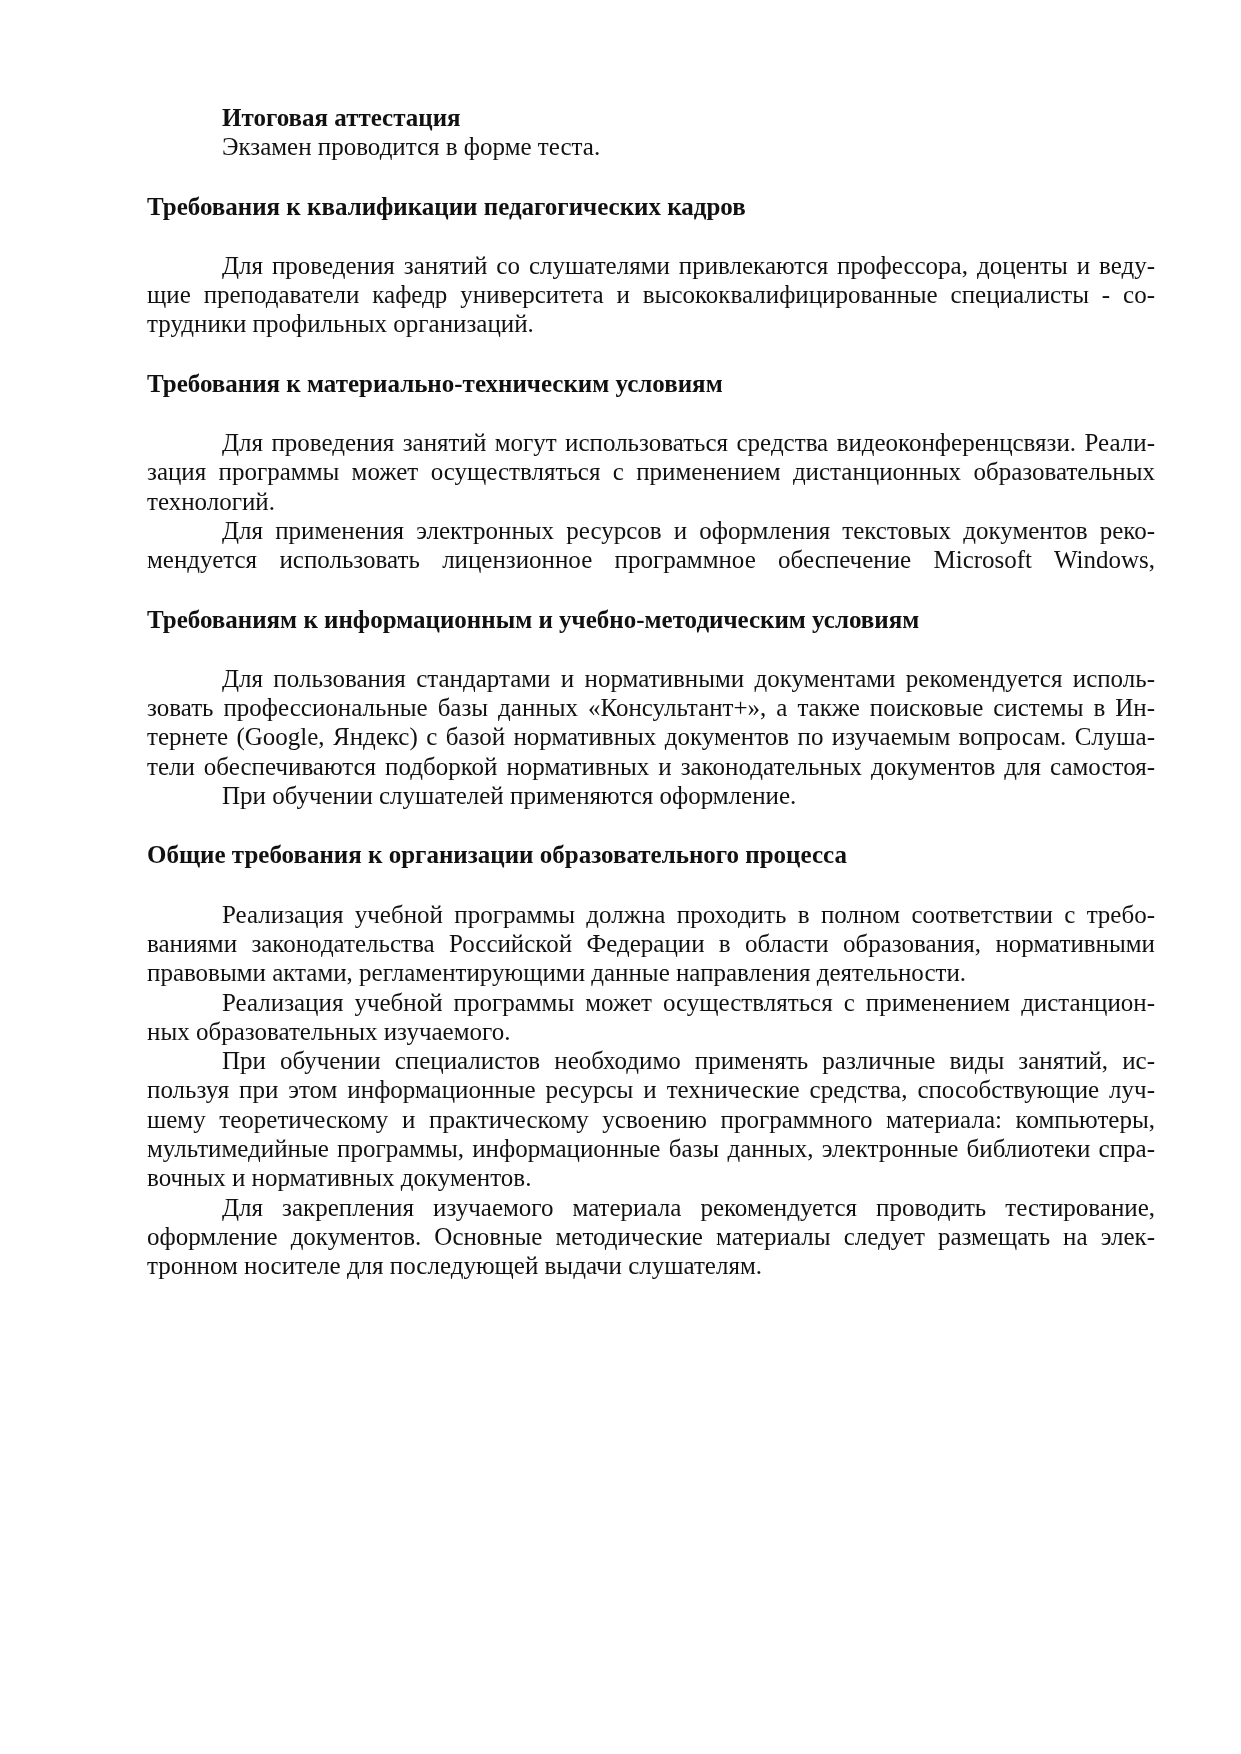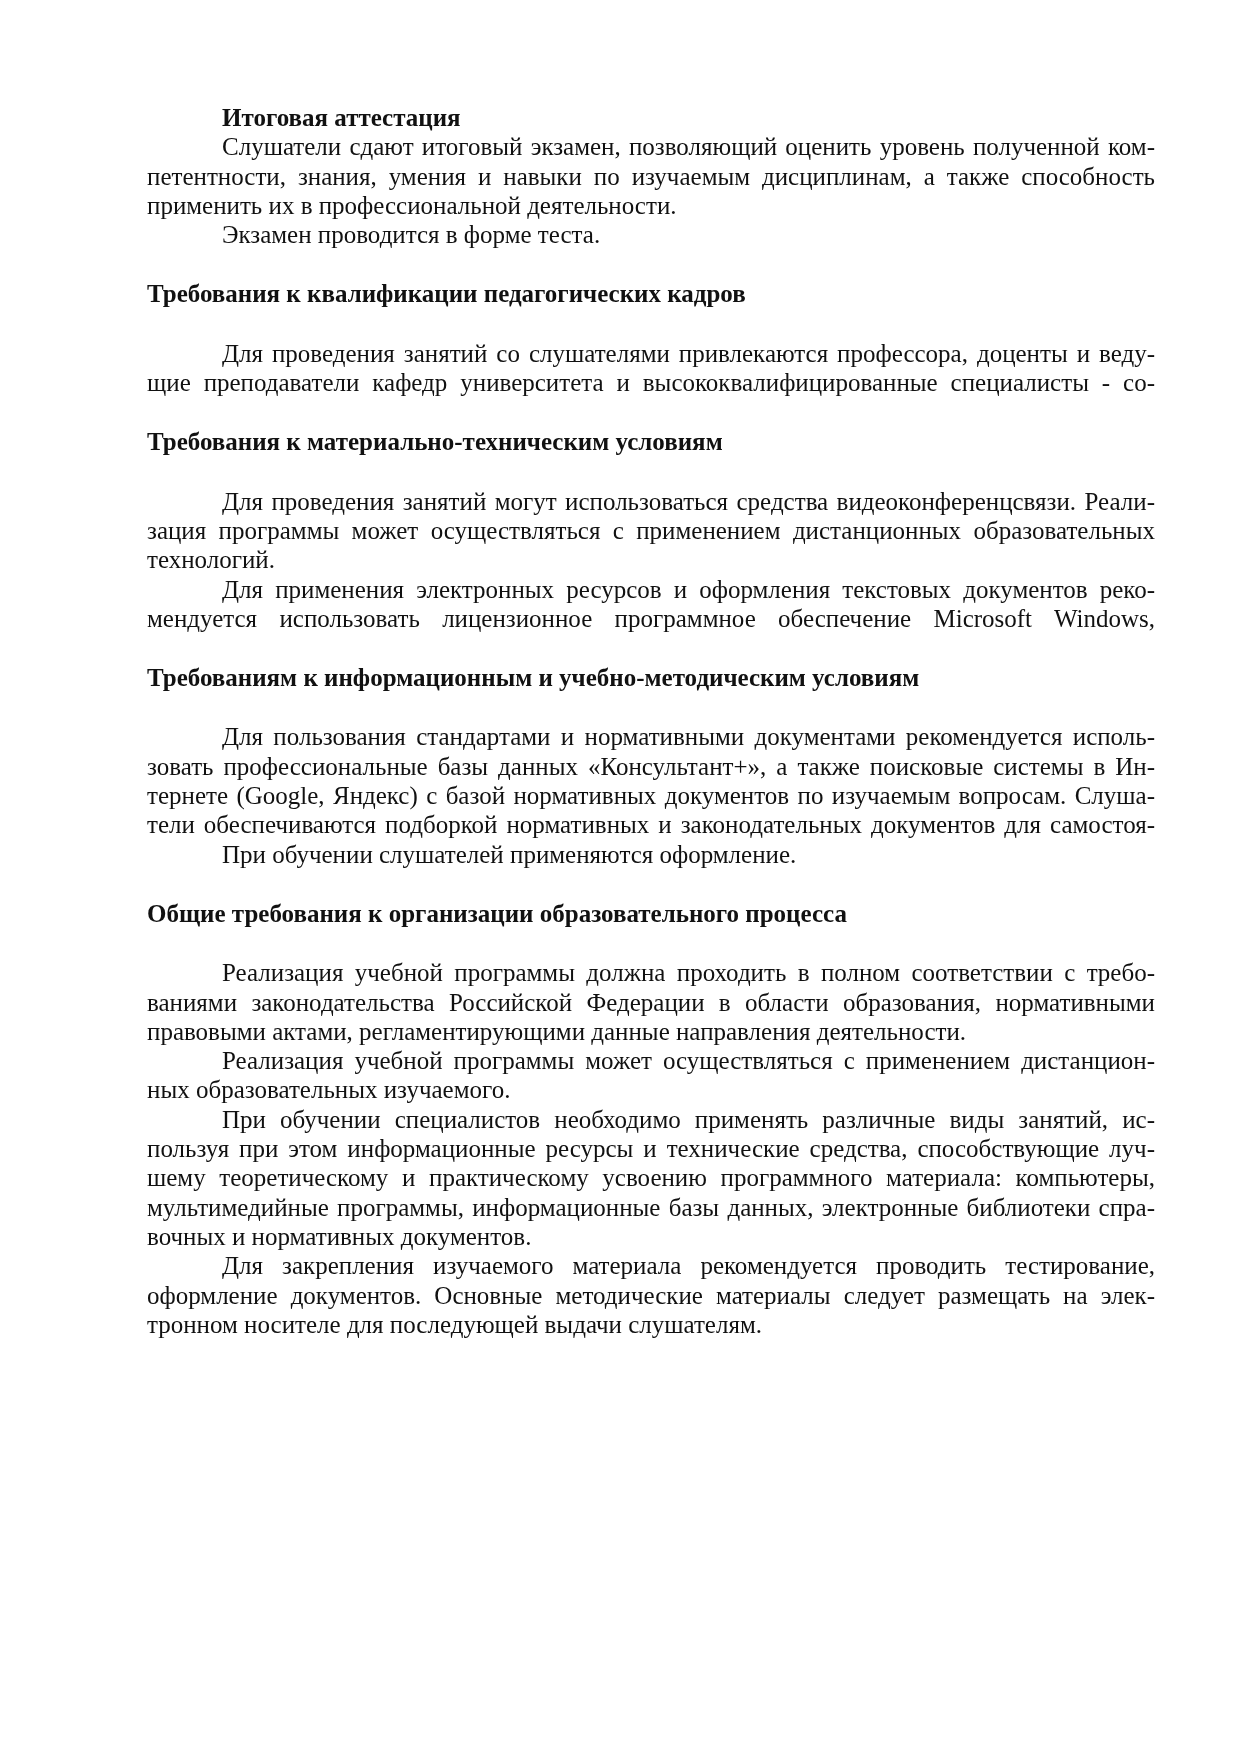--- a/index.html
+++ b/index.html
@@ -40,33 +40,29 @@
 </style>
 </head>
 <body>
 
 <div class="page" style="--page-bg: #ffffff; --text-color: #111111;">
   <div class="content">
       <div class="block block-paragraph bold">
         <div class="line indent line-last">Итоговая аттестация</div>
       </div>
       <div class="block block-paragraph">
-        <div class="line indent line-just">Слушатели сдают итоговый экзамен, позволяющий оценить уровень полученной ком-</div>
-        <div class="line line-just">петентности, знания, умения и навыки по изучаемым дисциплинам, а также способность</div>
-        <div class="line line-last">применить их в профессиональной деятельности.</div>
-      </div>
-      <div class="block block-paragraph">
         <div class="line indent line-last">Экзамен проводится в форме теста.</div>
       </div>
       <div class="block block-centered-heading bold">
         <div class="line line-center">Требования к квалификации педагогических кадров</div>
       </div>
       <div class="block block-paragraph">
         <div class="line indent line-just">Для проведения занятий со слушателями привлекаются профессора, доценты и веду-</div>
         <div class="line line-just">щие преподаватели кафедр университета и высококвалифицированные специалисты - со-</div>
+        <div class="line line-last">трудники профильных организаций.</div>
       </div>
       <div class="block block-centered-heading bold">
         <div class="line line-center">Требования к материально-техническим условиям</div>
       </div>
       <div class="block block-paragraph">
         <div class="line indent line-just">Для проведения занятий могут использоваться средства видеоконференцсвязи. Реали-</div>
         <div class="line line-just">зация программы может осуществляться с применением дистанционных образовательных</div>
         <div class="line line-last">технологий.</div>
       </div>
       <div class="block block-paragraph">

